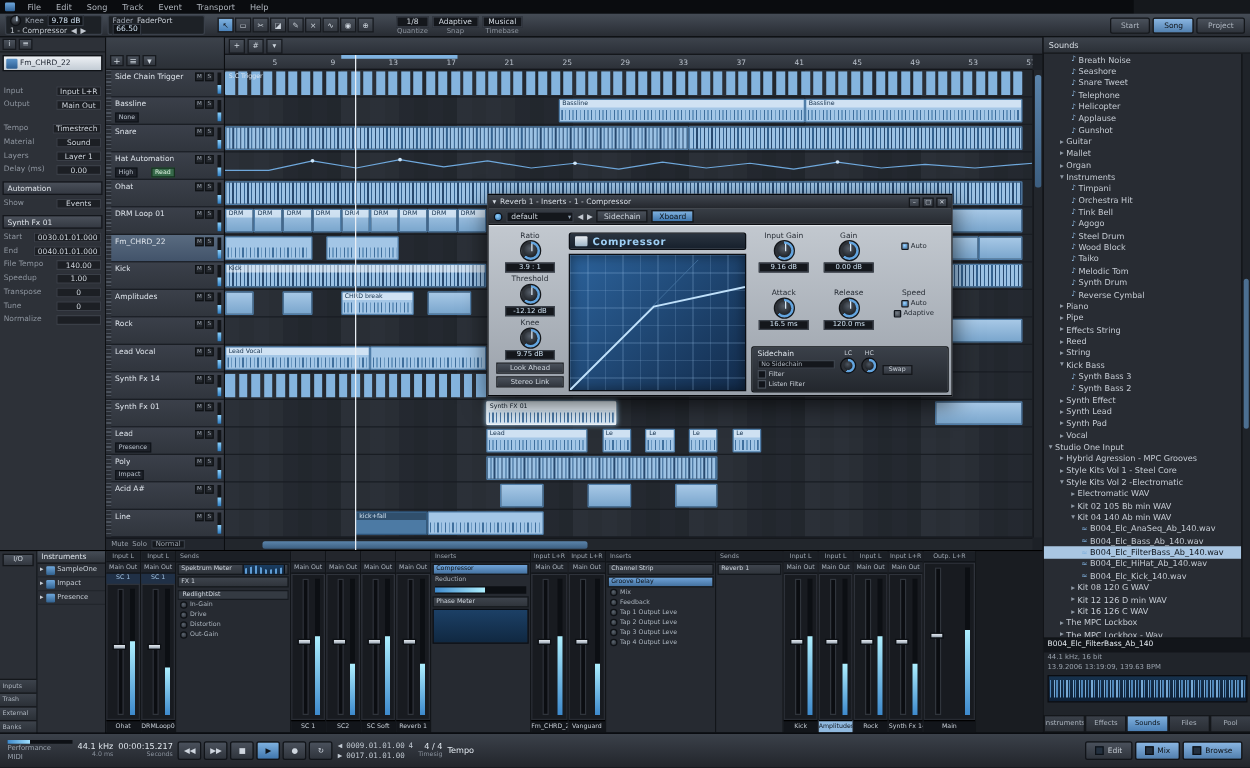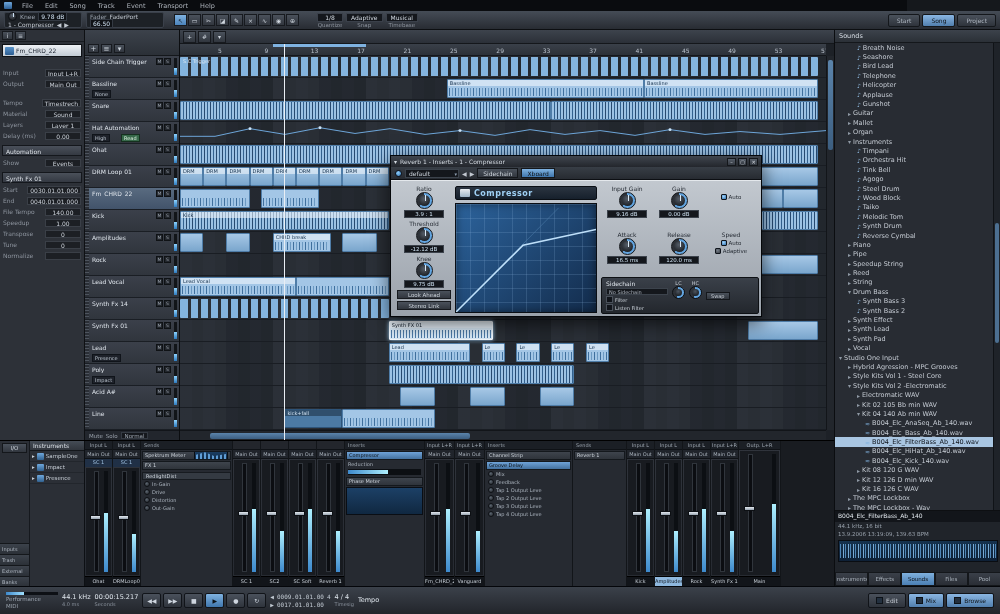--- a/index.html
+++ b/index.html
@@ -187,21 +187,21 @@
 .rk{width:6px;height:6px;min-width:6px;border-radius:50%;background:radial-gradient(circle at 40% 35%,#5b6570,#23262b);border:1px solid #0f1216}
 .mp-meter{height:6px;margin:1px 3px;background:#0c0f13;position:relative}
 .mp-meter::after{content:"";position:absolute;left:0;top:1px;bottom:1px;width:55%;background:linear-gradient(90deg,#3d89cc,#aef0ff)}
 .mx-fill{flex:1;background:#191c21}
 
 #transportbar{position:absolute;left:0;top:586px;width:1000px;height:28px;background:linear-gradient(#3b414a,#22252b);border-top:1px solid #04060a;display:flex;align-items:center;font-size:5.5px;gap:4px;padding:0 6px}
 .tp-meterblock{display:flex;flex-direction:column;gap:1px;width:52px}
 .tp-bar{height:3px;background:#0d1015;position:relative}
 .tp-bar::after{content:"";position:absolute;left:0;top:0;bottom:0;width:35%;background:linear-gradient(90deg,#3d89cc,#9fe0ff)}
 .tp-lab{color:#99a2ad}
-.tp-pair{display:flex;flex-direction:column;align-items:flex-start;line-height:7px}
+.tp-pair{display:flex;flex-direction:column;align-items:flex-end;line-height:7px}
 .tp-big{color:#dfe6ed;font-size:6.5px}
 .tp-sub{color:#8a929d;font-size:5px}
 #tp-main{background:#0d1015;border:1px solid #2e343d;color:#eef3f8;font-size:12px;font-family:"DejaVu Sans Mono",monospace;padding:2px 10px;letter-spacing:1px}
 #tp-btns{display:flex;gap:2px}
 .tp-btn{min-width:19px;height:15px;background:linear-gradient(#4a515c,#2f343c);border:1px solid #111419;color:#cfd6df;display:flex;align-items:center;justify-content:center;font-size:6px;border-radius:2px;padding:0 2px}
 .tp-btn[data-d-active="true"]{background:linear-gradient(#7fb2e0,#3f76ad);color:#0d1318}
 .tp-loop{display:flex;flex-direction:column;line-height:8px;font-family:"DejaVu Sans Mono",monospace;font-size:6px;color:#c3cbd4}
 .tp-loop .lr{display:flex;gap:3px;align-items:center}
 #tp-right{margin-left:auto;display:flex;gap:2px}
 .tpr{height:15px;padding:0 7px;background:linear-gradient(#4a515c,#2f343c);border:1px solid #111419;border-radius:2px;display:flex;align-items:center;gap:3px;color:#c6cdd5;font-size:6px}
@@ -705,21 +705,21 @@
   <div class="bitem" data-d-depth="2" data-d-type="sound">
       <span class="bicon"></span>
       <span>Breath Noise</span>
     </div>
       <div class="bitem" data-d-depth="2" data-d-type="sound">
       <span class="bicon"></span>
       <span>Seashore</span>
     </div>
       <div class="bitem" data-d-depth="2" data-d-type="sound">
       <span class="bicon"></span>
-      <span>Bird Lead</span>
+      <span>Snare Tweet</span>
     </div>
       <div class="bitem" data-d-depth="2" data-d-type="sound">
       <span class="bicon"></span>
       <span>Telephone</span>
     </div>
       <div class="bitem" data-d-depth="2" data-d-type="sound">
       <span class="bicon"></span>
       <span>Helicopter</span>
     </div>
       <div class="bitem" data-d-depth="2" data-d-type="sound">
@@ -789,33 +789,33 @@
       <div class="bitem" data-d-depth="1" data-d-type="folder">
       <span class="bicon"></span>
       <span>Piano</span>
     </div>
       <div class="bitem" data-d-depth="1" data-d-type="folder">
       <span class="bicon"></span>
       <span>Pipe</span>
     </div>
       <div class="bitem" data-d-depth="1" data-d-type="folder">
       <span class="bicon"></span>
-      <span>Speedup String</span>
+      <span>Effects String</span>
     </div>
       <div class="bitem" data-d-depth="1" data-d-type="folder">
       <span class="bicon"></span>
       <span>Reed</span>
     </div>
       <div class="bitem" data-d-depth="1" data-d-type="folder">
       <span class="bicon"></span>
       <span>String</span>
     </div>
       <div class="bitem" data-d-depth="1" data-d-type="folder-open">
       <span class="bicon"></span>
-      <span>Drum Bass</span>
+      <span>Kick Bass</span>
     </div>
       <div class="bitem" data-d-depth="2" data-d-type="sound">
       <span class="bicon"></span>
       <span>Synth Bass 3</span>
     </div>
       <div class="bitem" data-d-depth="2" data-d-type="sound">
       <span class="bicon"></span>
       <span>Synth Bass 2</span>
     </div>
       <div class="bitem" data-d-depth="1" data-d-type="folder">

